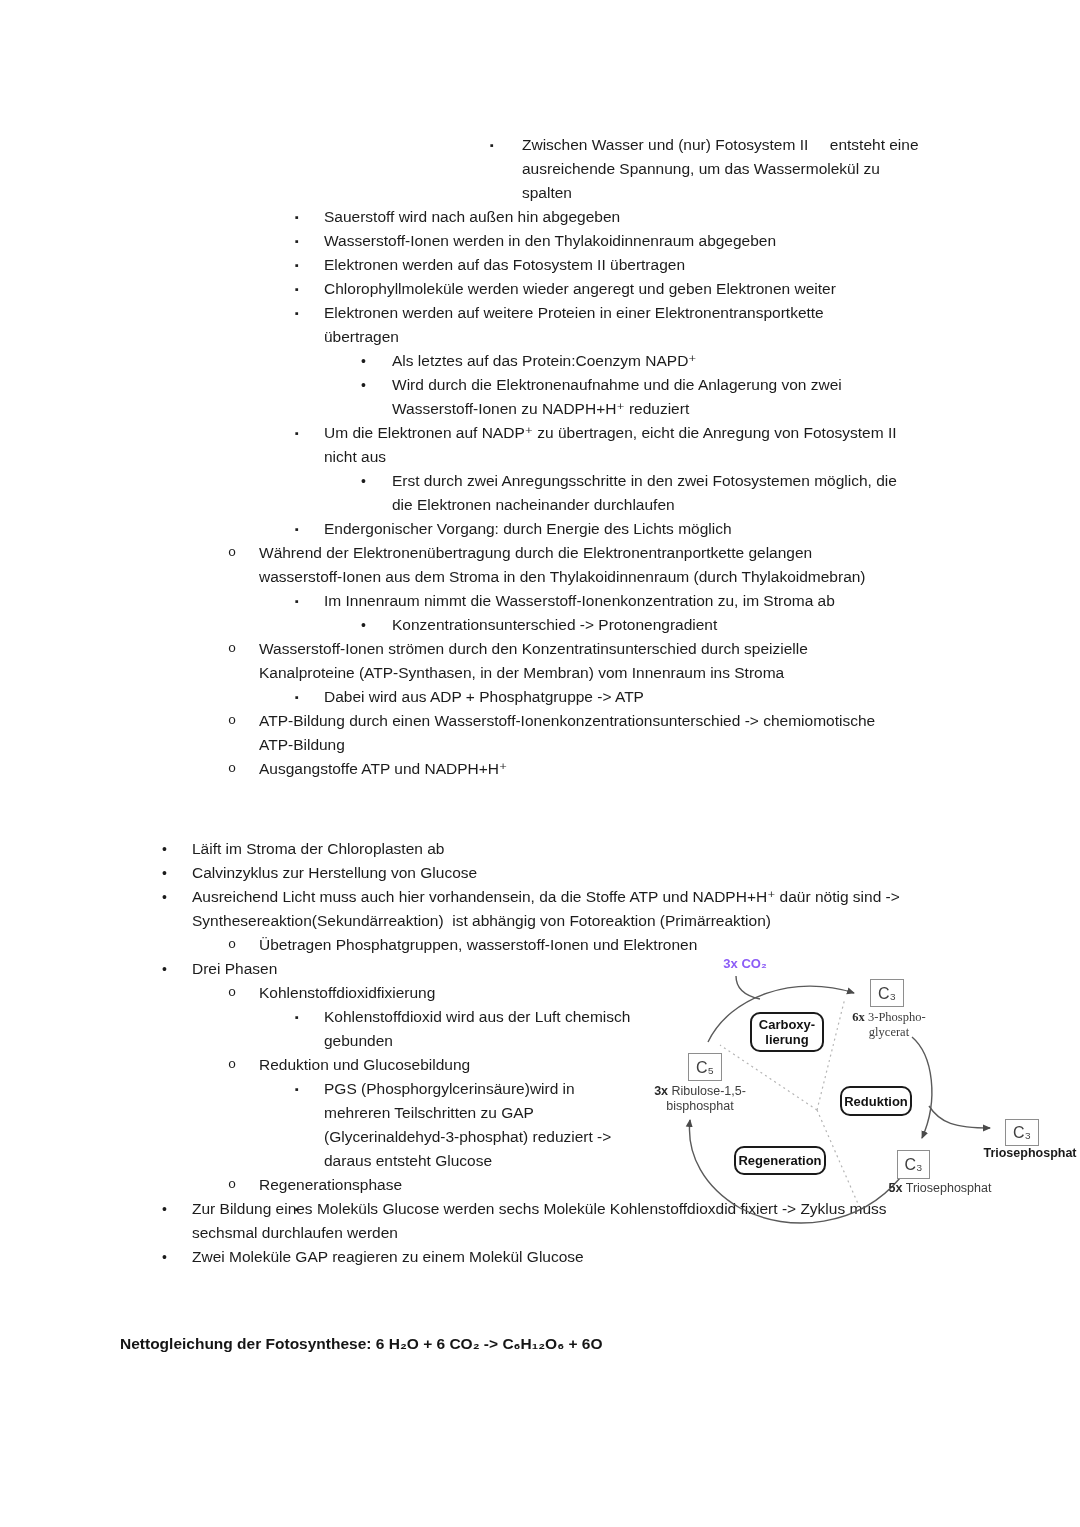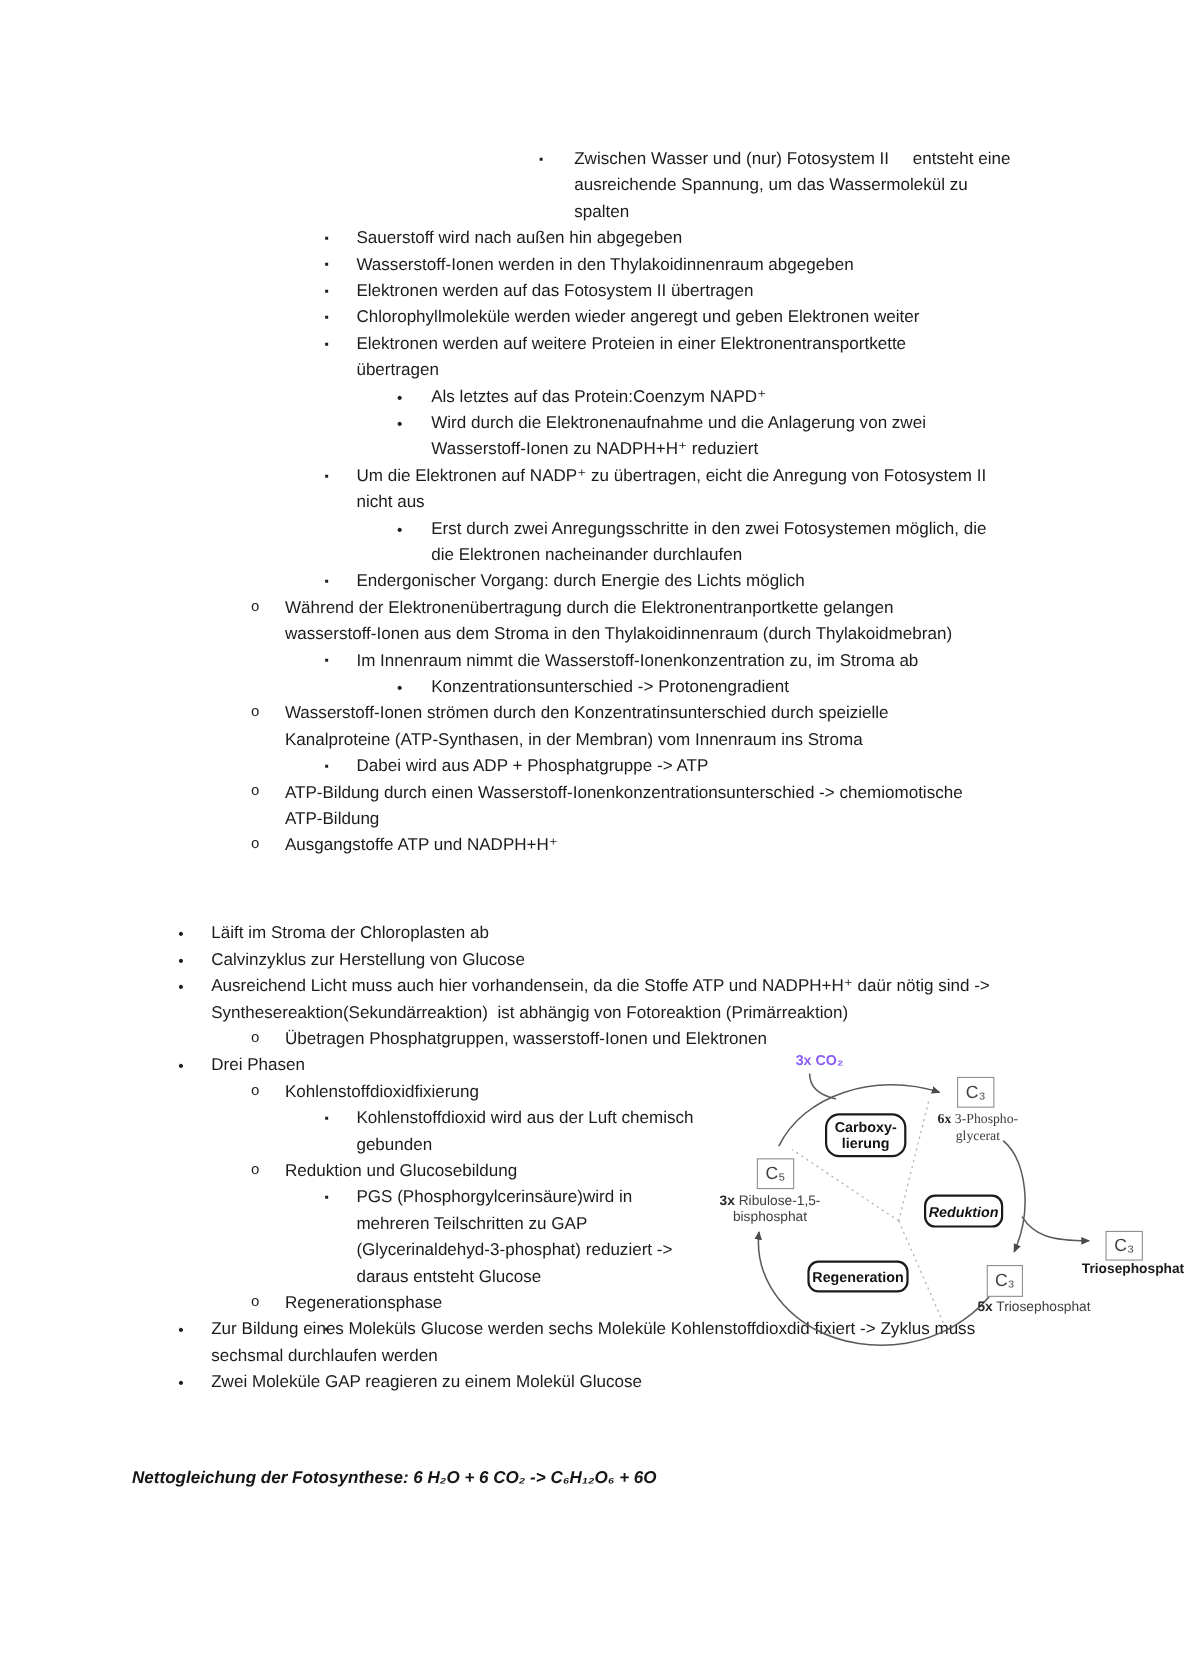--- a/index.html
+++ b/index.html
@@ -20,41 +20,41 @@
   .lv3 { padding-left:324px; } .lv3 .blt { left:295px; font-size:11px; }
   .lv4 { padding-left:392px; } .lv4 .blt { left:361px; font-size:14px; }
   .lv5 { padding-left:522px; } .lv5 .blt { left:490px; font-size:11px; }
   .heading {
     position:absolute; left:118px; top:791px; margin:0;
     font-size:16.5px; font-weight:400; text-decoration:underline;
     color:#151515; letter-spacing:0.1px;
   }
   .footer-eq {
     position:absolute; left:120px; top:1332px; margin:0;
-    font-weight:700; font-size:15.5px; color:#151515;font-style:italic;
+    font-weight:700; font-size:15.5px; color:#151515;
   }
   
   .diagram { position:absolute; left:650px; top:950px; width:430px; height:300px; }
   .diagram svg { position:absolute; left:0; top:0; }
   .cbox {
     position:absolute; background:#fff; border:1.5px solid #8e8e8e;
     display:flex; align-items:center; justify-content:center;
     font-size:16px; line-height:13px; color:#3f3f3f;
   }
   .cbox-c3-top { left:220px; top:29px;  width:32px; height:26px; }
   .cbox-c5     { left:38px;  top:103px; width:32px; height:26px; }
   .cbox-c3-bot { left:247px; top:200px; width:31px; height:27px; }
   .cbox-c3-ext { left:355px; top:169px; width:32px; height:25px; }
   .pbox {
     position:absolute; background:#fff; border:2.5px solid #1a1a1a; border-radius:10px;
     display:flex; flex-direction:column; align-items:center; justify-content:center;
     font-size:13px; font-weight:700; line-height:15px; color:#111;
   }
-  .pbox-carboxy { left:100px; top:62px;  width:70px; height:36px;border-radius:13px; }
-  .pbox-redukt  { left:190px; top:136px; width:68px; height:26px;font-style:italic; }
+  .pbox-carboxy { left:100px; top:62px;  width:70px; height:36px; }
+  .pbox-redukt  { left:190px; top:136px; width:68px; height:26px; }
   .pbox-regen   { left:84px;  top:196px; width:88px; height:25px; }
   .dlabel {
     position:absolute; font-size:12.5px; line-height:15px;
     color:#3d3d3d; text-align:center; white-space:nowrap;
   }
   .dlabel b { color:#2a2a2a; }
   .lbl-co2     { left:60px;  top:6px;  width:70px; font-weight:700; color:#8b5cf6; font-size:13px; }
   .lbl-phospho { left:190px; top:60px; width:98px;font-family:Liberation Serif, serif; }
   .lbl-ribul   { left:-2px;  top:134px; width:104px; }
   .lbl-tri5    { left:203px; top:231px; width:118px;margin-left:28px; }

